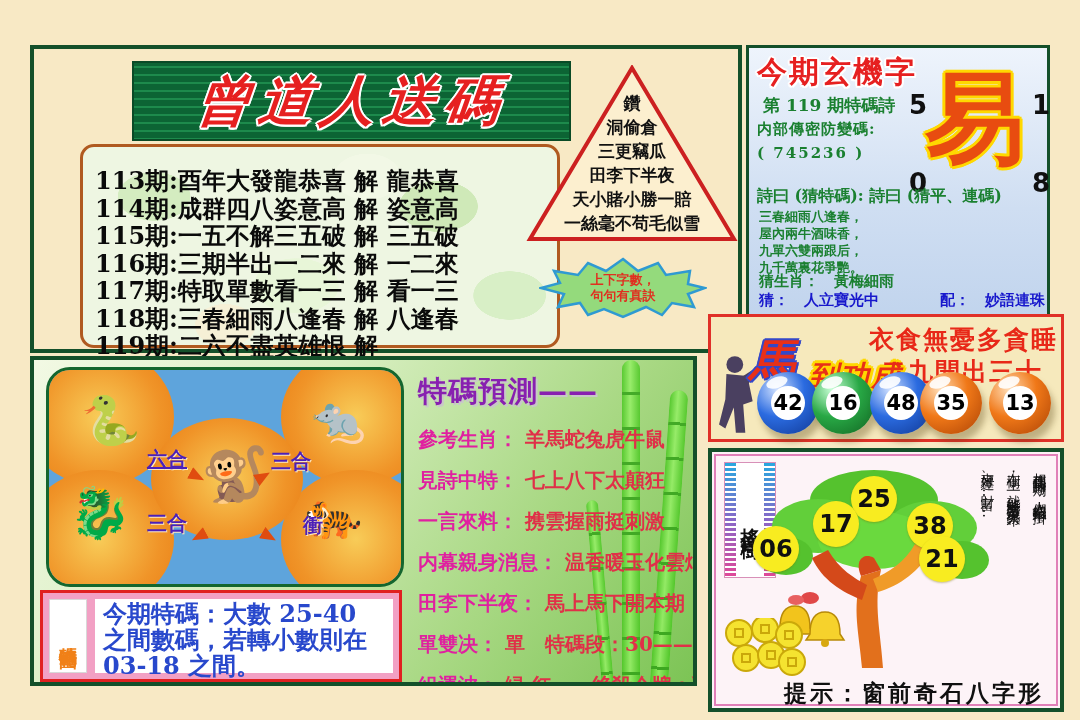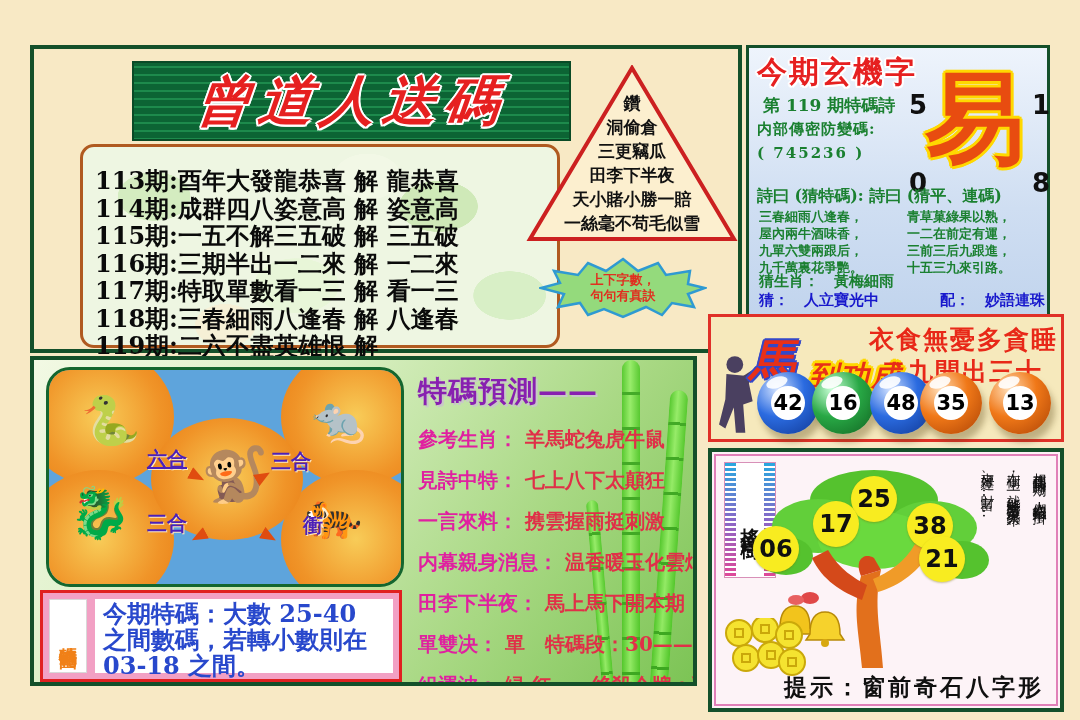--- a/index.html
+++ b/index.html
@@ -76,21 +76,21 @@
     mask-image:repeating-linear-gradient(180deg,#000 0 3px,transparent 3px 5px);}
   .tl-text{flex:1;writing-mode:vertical-rl;text-align:center;font-size:19px;font-weight:bold;color:#101010;letter-spacing:6px;padding-top:4px;}
   .tree-svg{left:50px;top:8px;width:250px;height:210px;}
   .tnum{position:absolute;width:46px;height:46px;border-radius:50%;background:#f8ec20;display:flex;align-items:center;justify-content:center;
     font-size:24px;font-weight:bold;color:#101010;font-family:"DejaVu Sans",sans-serif;box-shadow:0 1px 2px rgba(120,110,0,.4);}
   .t0{left:139px;top:24px;} .t1{left:101px;top:49px;} .t2{left:195px;top:51px;} .t3{left:41px;top:74px;} .t4{left:207px;top:84px;}
   .bells-svg{left:60px;top:138px;width:78px;height:62px;}
   .coins-svg{left:10px;top:166px;width:88px;height:66px;}
   .story{right:10px;top:10px;height:206px;writing-mode:vertical-rl;font-size:14px;line-height:20px;color:#101010;letter-spacing:2px;}
   .story span{display:block;margin-left:6px;}
-  .tree-hint{left:72px;top:220px;font-size:23px;font-weight:bold;color:#101010;letter-spacing:3px;}
+  .tree-hint{left:72px;top:226px;font-size:23px;font-weight:bold;color:#101010;letter-spacing:3px;}
   
   .box-bl{left:30px;top:356px;width:667px;height:330px;border:4px solid #14502a;box-sizing:border-box;
     background:linear-gradient(125deg,#f2f9e4 0%,#d9efc2 35%,#a8d883 70%,#7cc455 100%);overflow:hidden;}
   .bamboo{position:absolute;width:18px;border-radius:9px;opacity:.8;
     background-color:#55d42c;
     background-image:repeating-linear-gradient(180deg,transparent 0 32px,#2ca012 32px 35px),linear-gradient(90deg,#46c61e,#96f266 45%,#46c61e);}
   .bam1{left:588px;top:0;height:330px;}
   .bam2{left:626px;top:30px;height:300px;transform:rotate(4deg);}
   .bam3{left:560px;top:140px;height:190px;transform:rotate(-5deg);width:12px;}
   .zodiac{left:12px;top:7px;width:358px;height:220px;border:3px solid #14662e;border-radius:24px;box-sizing:border-box;
@@ -172,24 +172,20 @@
     <div class="abs myst-big oy">易</div>
     <div class="abs cnum n5">5</div>
     <div class="abs cnum n1">1</div>
     <div class="abs cnum n0">0</div>
     <div class="abs cnum n8">8</div>
     <div class="abs verse verse-l">三春細雨八逢春，
 屋內兩牛酒味香，
 九單六雙兩跟后，
 九千萬裏花爭艷。</div>
     <div class="abs myst-shiyue">詩曰 (猜特碼): 詩曰 (猜平、連碼)</div>
-    <div class="abs verse verse-r">青草菓綠果以熟，
-一二在前定有運，
-三前三后九跟進，
-十五三九來引路。</div>
     <div class="abs myst-zod">猜生肖：　黃梅細雨</div>
     <div class="abs myst-final">
       <span>猜：　人立寶光中</span>
       <span>配：　妙語連珠</span>
     </div>
   </div>
 
   <div class="abs box-balls">
     <svg class="abs" style="left:6px;top:36px;width:44px;height:84px" viewBox="0 0 40 80">
       <circle cx="16" cy="11" r="8" fill="#4a4060"></circle>

